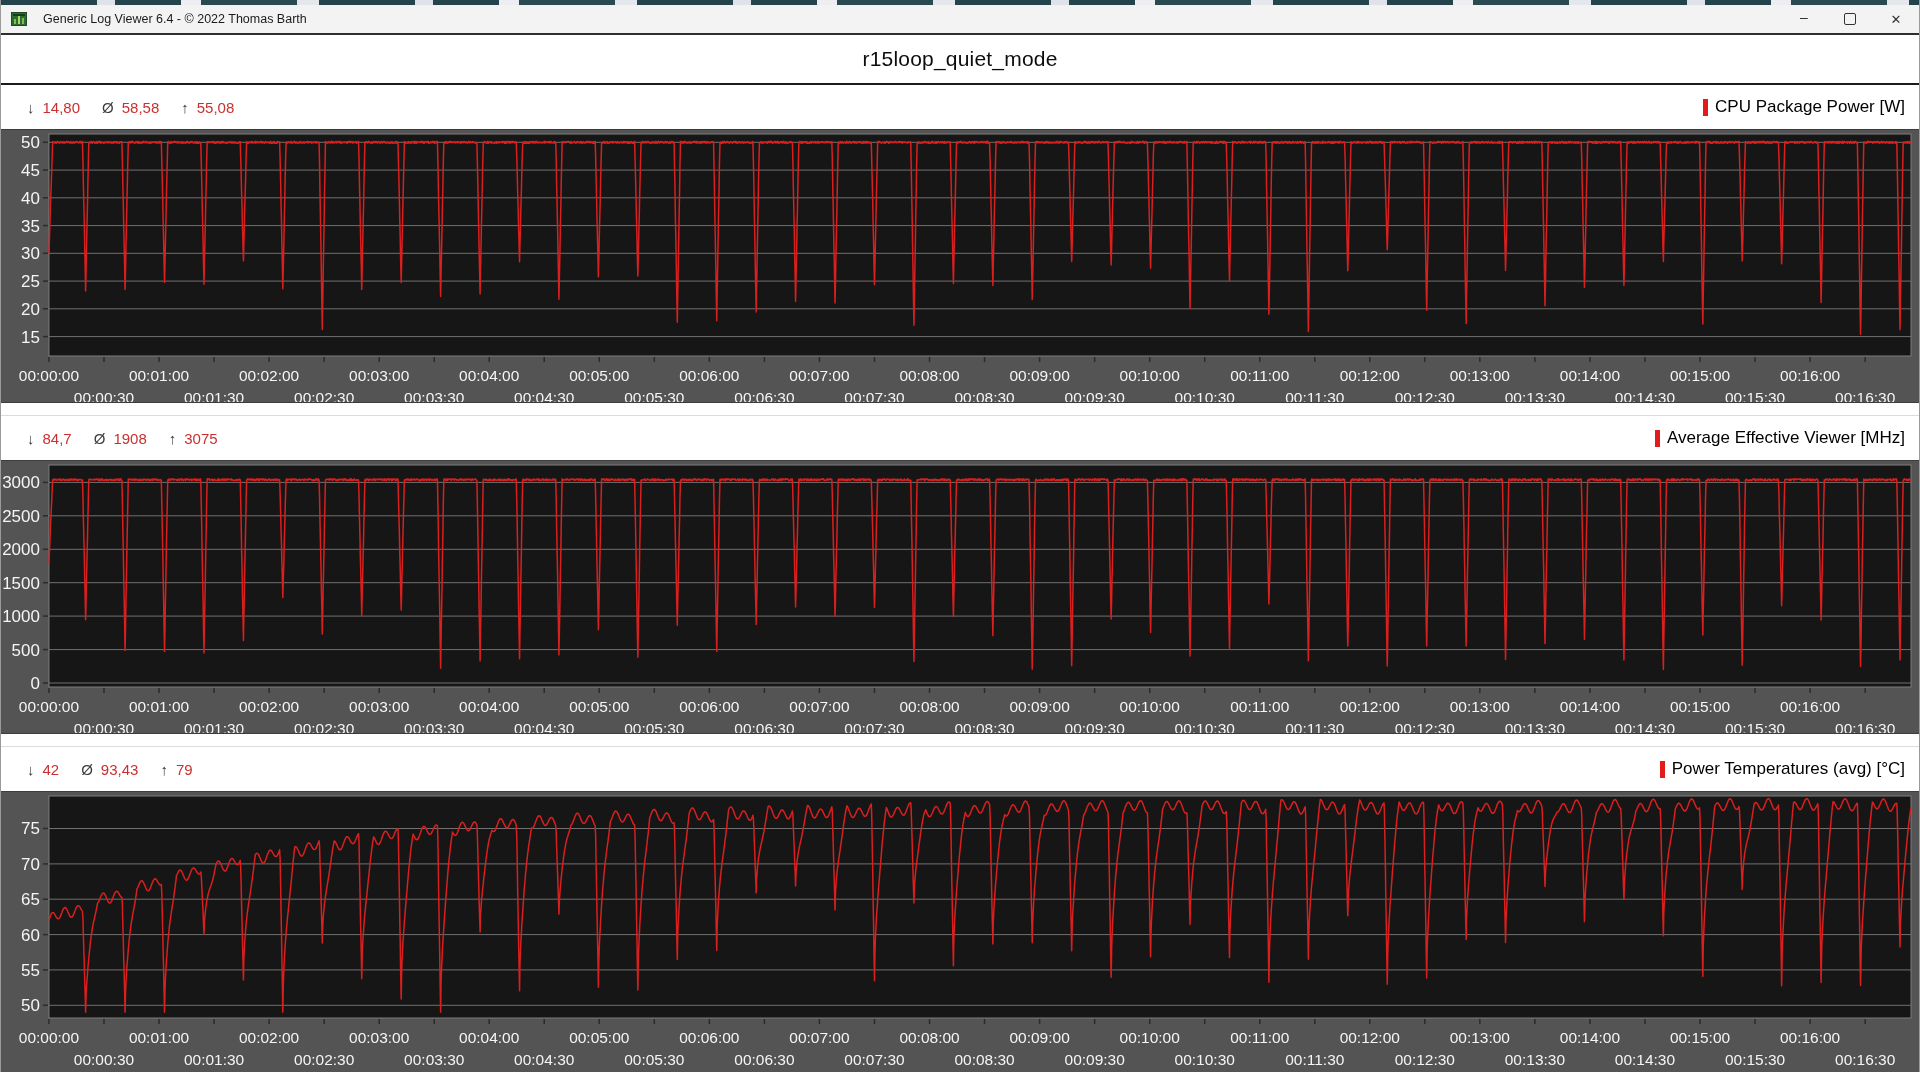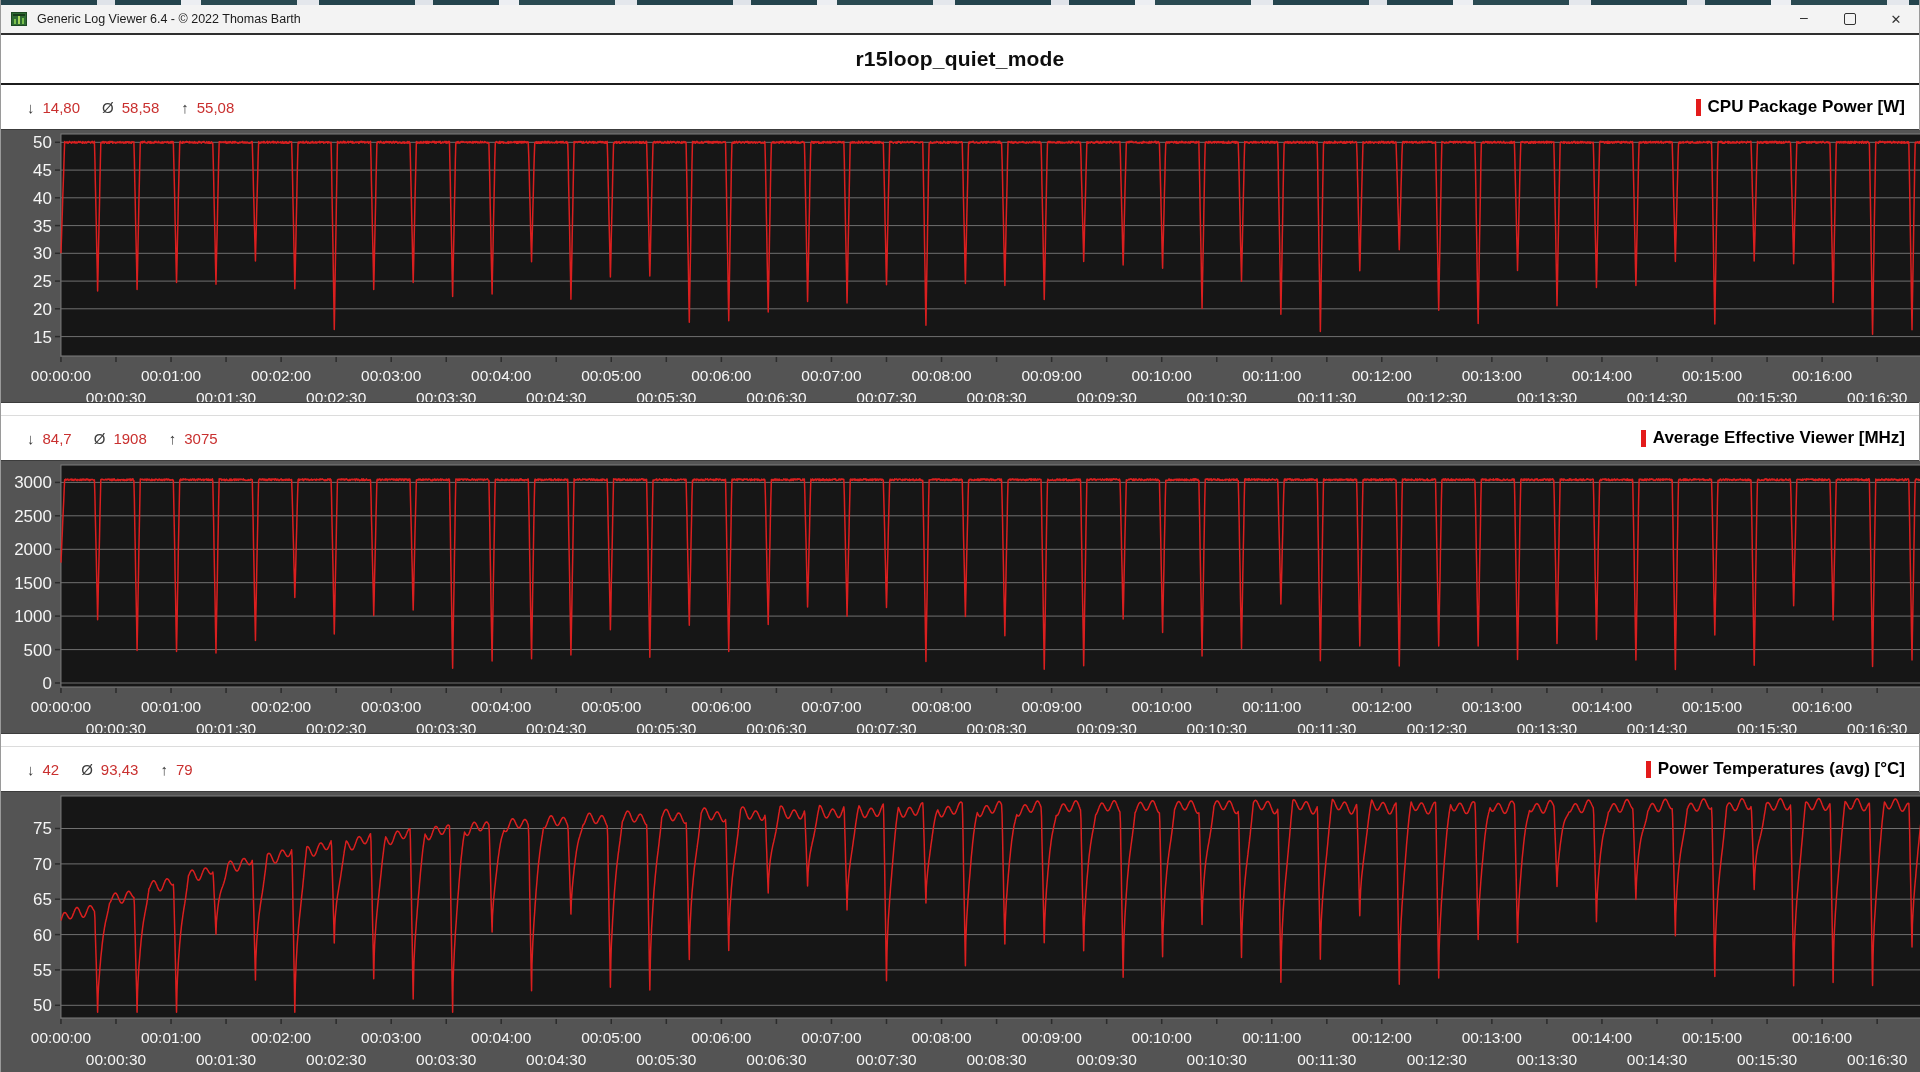--- a/index.html
+++ b/index.html
@@ -19,44 +19,44 @@
       #24444d 0 96px,#dfe3e9 96px 114px,
       #24444d 114px 180px,#eceef2 180px 200px,
       #2a4a52 200px 296px,#e4e7ec 296px 318px);
   }
   .titlebar{
     height:28px;flex:0 0 auto;background:var(--titlebar-bg);
     display:flex;align-items:center;padding-left:10px;
     border-bottom:2px solid #2f2f2f;
   }
   .app-icon{width:16px;height:16px;flex:0 0 auto;}
-  .titlebar-text{font-size:12.5px;color:#1b1b1b;margin-left:10px;flex:1;white-space:nowrap;}
+  .titlebar-text{font-size:12.5px;color:#1b1b1b;margin-left:16px;flex:1;white-space:nowrap;}
   .controls{display:flex;height:100%;align-self:stretch;}
   .ctl{width:46px;display:flex;align-items:center;justify-content:center;cursor:default;}
   .glyph-min{font-size:14px;color:#333;line-height:1;transform:translateY(-2px);}
   .glyph-max{width:10px;height:10px;border:1.3px solid #333;border-radius:2px;}
   .glyph-close{font-size:13px;color:#333;line-height:1;}
   .page-header{height:48px;flex:0 0 auto;display:flex;align-items:center;justify-content:center;background:var(--content-bg);}
-  .page-title{font-size:21px;font-weight:bold;color:#0d0d0d;margin:0;letter-spacing:.2px;}
+  .page-title{font-size:21px;font-weight:normal;color:#0d0d0d;margin:0;letter-spacing:.2px;}
   .section{flex:0 0 auto;background:#fff;}
   .section.first{border-top:2px solid var(--section-border);}
   .section + .section{border-top:1px solid #dcdcdc;}
   .stats-row{
     height:44px;display:flex;align-items:center;justify-content:space-between;
     padding:0 14px 0 26px;background:#fff;
   }
   .stats{display:flex;align-items:center;font-size:15px;}
   .stats .sym{color:var(--stat-symbol);margin-right:8px;}
   .stats .val{color:var(--stat-value);margin-right:22px;}
   .legend{display:flex;align-items:center;}
   .legend-mark{width:5px;height:17px;background:var(--legend-marker);margin-right:7px;}
-  .legend-label{font-size:17px;font-weight:bold;color:#000;}
+  .legend-label{font-size:17px;font-weight:normal;color:#000;}
   .chart-block{
     border-top:1px solid #3c3c3c;border-bottom:1px solid #3c3c3c;
-    margin-bottom:12px;background:var(--panel-bg);padding-left:12px;
+    margin-bottom:12px;background:var(--panel-bg);
   }
   .section:last-of-type .chart-block{margin-bottom:0;border-bottom:none;}
   .chart-block svg{display:block;}
   .ylab{font-family:"Liberation Sans",sans-serif;font-size:17px;fill:var(--axis-text);text-anchor:end;}
   .xlab{font-family:"Liberation Sans",sans-serif;font-size:15.5px;fill:var(--axis-text);text-anchor:middle;}
 </style>
 </head>
 <body>
 
 <div class="app">

